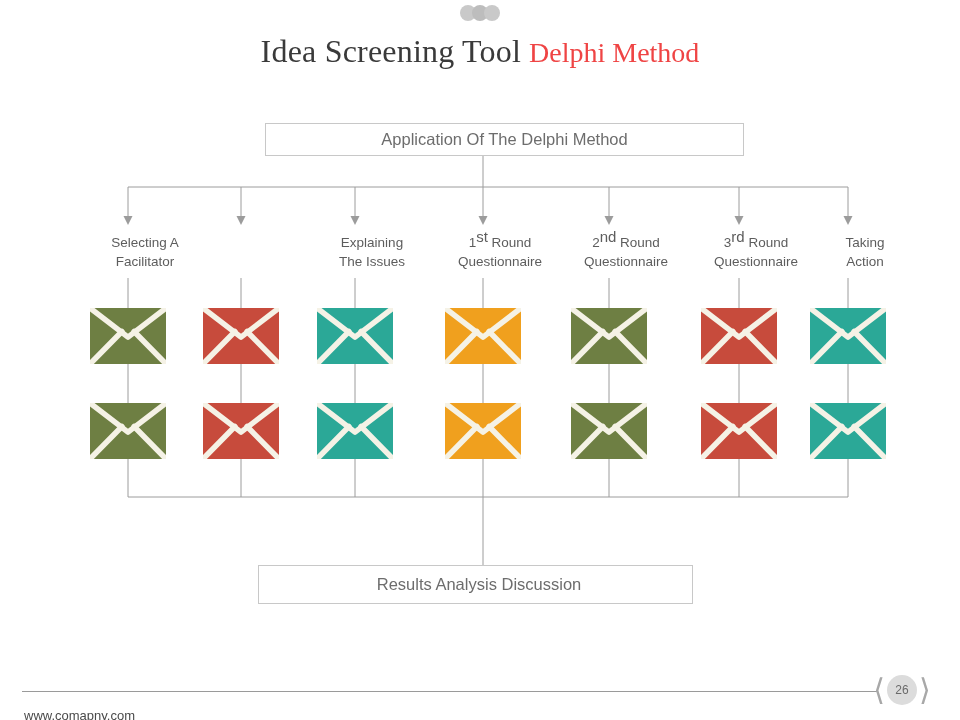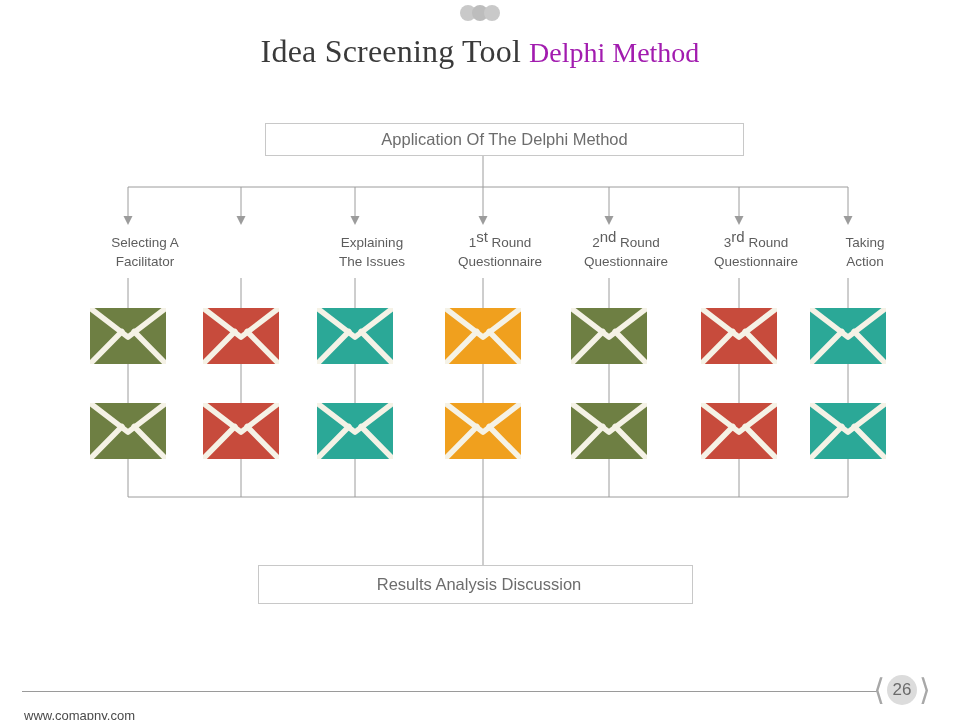--- a/index.html
+++ b/index.html
@@ -49,21 +49,21 @@
   }
   .title-main {
     font-family: "Liberation Serif", serif;
     font-size: 32px;
     color: #3a3a3a;
     letter-spacing: 0.2px;
   }
   .title-sub {
     font-family: "Liberation Serif", serif;
     font-size: 28px;
-    color: #a21caf;
+    color: #ef4444;
     margin-left: 8px;
     text-align: right;
   }
 
   
   .flow-box {
     position: absolute;
     border: 1px solid #c8c8c8;
     background: #ffffff;
     display: flex;
@@ -166,21 +166,21 @@
     color: #a8a8a8;
     line-height: 1;
     font-family: "DejaVu Sans", sans-serif;
   }
   #pager .page-circle {
     width: 30px;
     height: 30px;
     border-radius: 50%;
     background: #dcdcdc;
     color: #6a6a6a;
-    font-size: 17px;
+    font-size: 12px;
     display: flex;
     align-items: center;
     justify-content: center;
     margin: 0 2px;
   }
 </style>
 </head>
 <body>
 
 <div id="slide">

